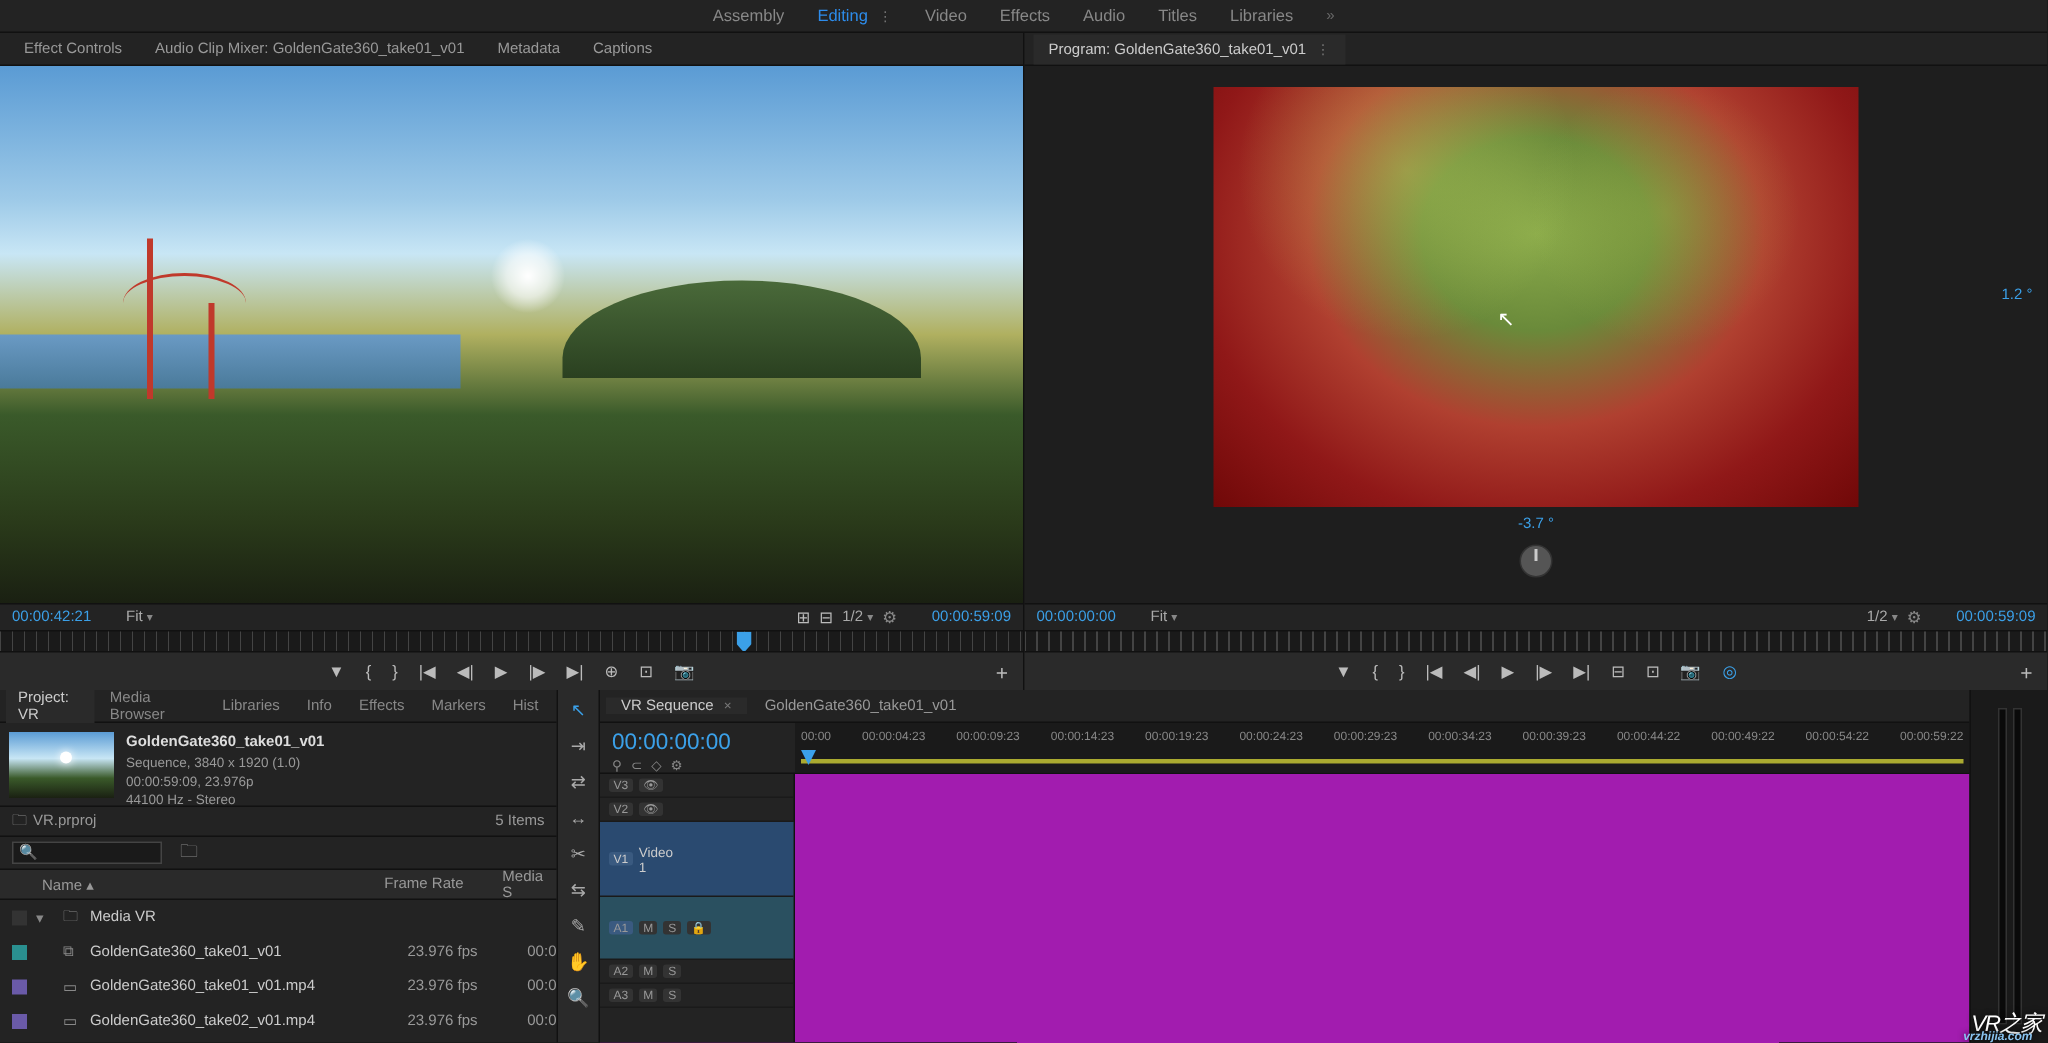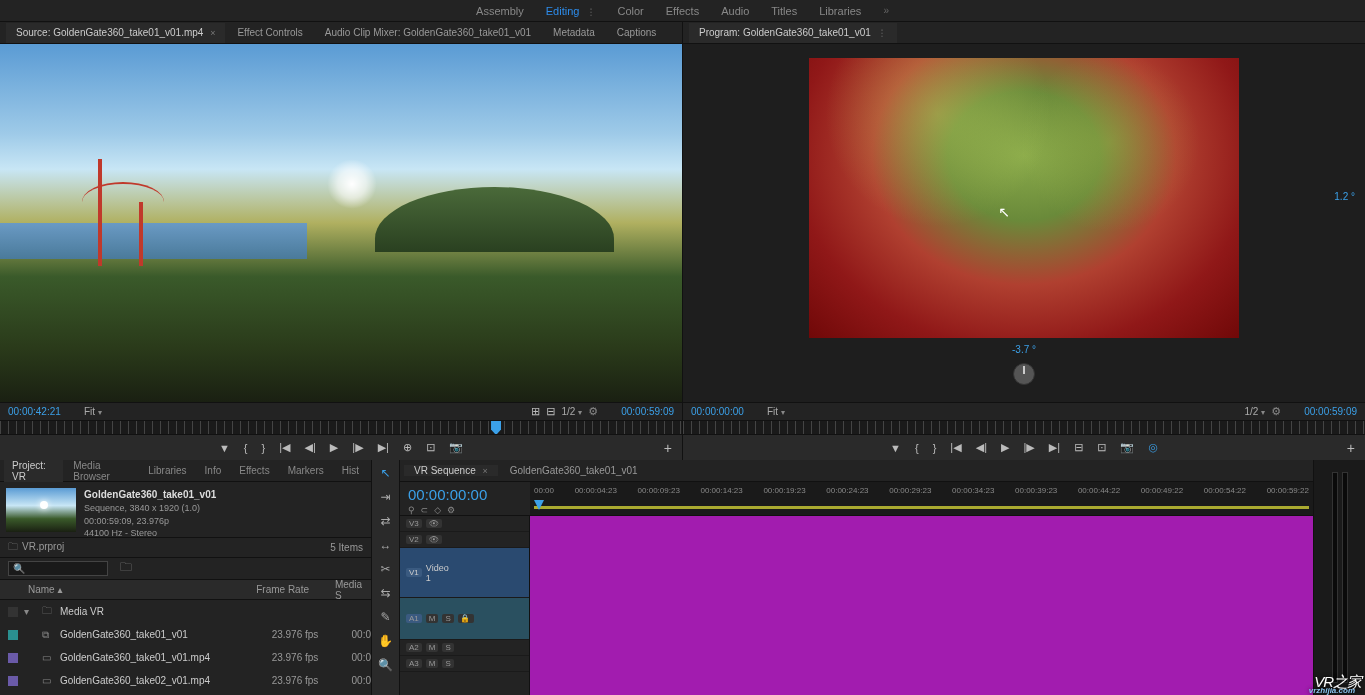--- a/index.html
+++ b/index.html
@@ -119,33 +119,32 @@
 .watermark{position:absolute;right:4px;bottom:2px;color:#fff;font-size:22px;font-weight:bold;font-style:italic;text-shadow:0 0 4px rgba(0,0,0,.8);letter-spacing:-1px}
 .watermark span{font-size:15px;font-weight:normal}
 .wm-sub{position:absolute;right:6px;bottom:-2px;color:#8ac4f0;font-size:8px;letter-spacing:0}
 </style>
 </head>
 <body>
 
 <div class="workspace-bar">
   <span class="workspace-tab">Assembly</span>
   <span class="workspace-tab active"><span>Editing</span> <span class="xbtn">⋮</span></span>
-  <span class="workspace-tab">Color</span>
+  <span class="workspace-tab">Video</span>
   <span class="workspace-tab">Effects</span>
   <span class="workspace-tab">Audio</span>
   <span class="workspace-tab">Titles</span>
   <span class="workspace-tab">Libraries</span>
   <span class="chev">»</span>
 </div>
 
 <div class="top">
 
   <div class="source-panel">
     <div class="panel-tabs">
-      <span class="ptab active"><span>Source:</span> <span>GoldenGate360_take01_v01.mp4</span> <span class="xbtn">×</span></span>
       <span class="ptab">Effect Controls</span>
       <span class="ptab">Audio Clip Mixer: GoldenGate360_take01_v01</span>
       <span class="ptab">Metadata</span>
       <span class="ptab">Captions</span>
     </div>
     <div class="monitor">
       <div class="src-img">
         <div class="water"></div>
         <div class="bridge">
             <div class="tower"></div>

